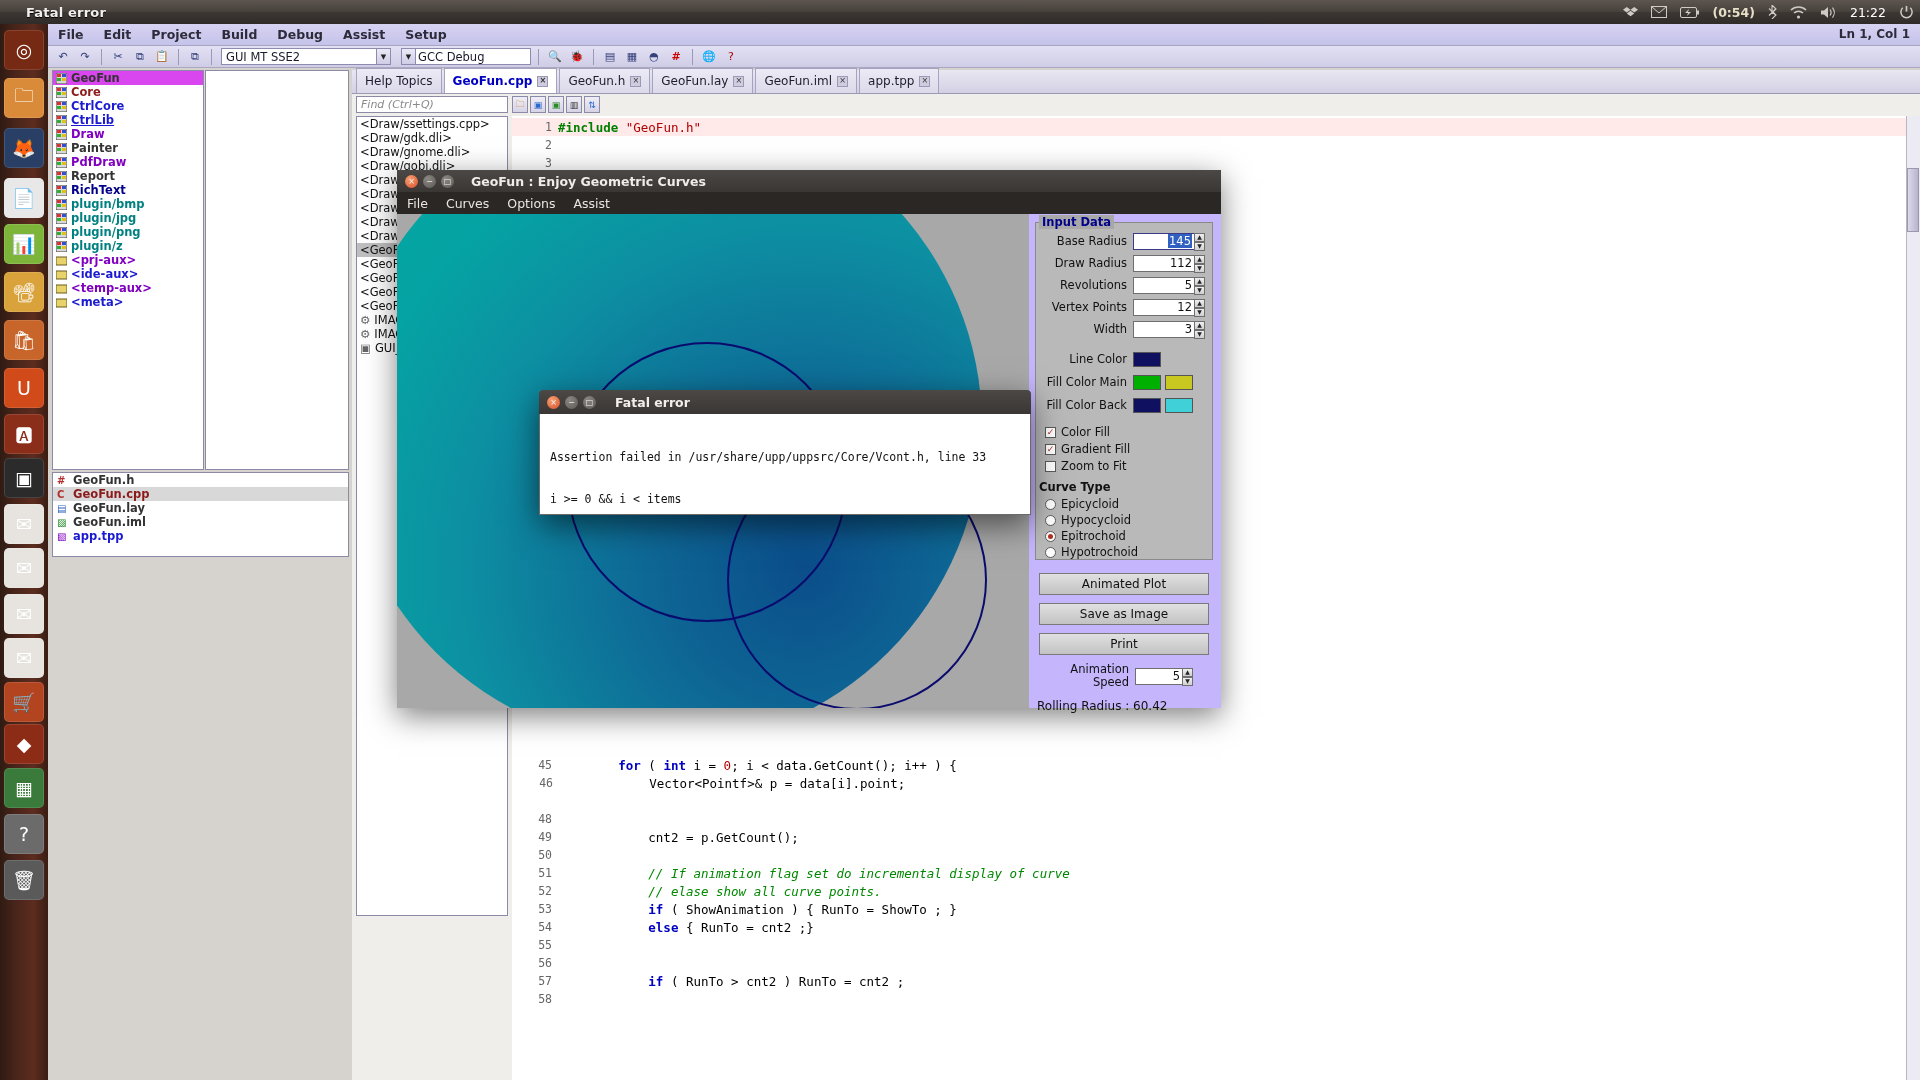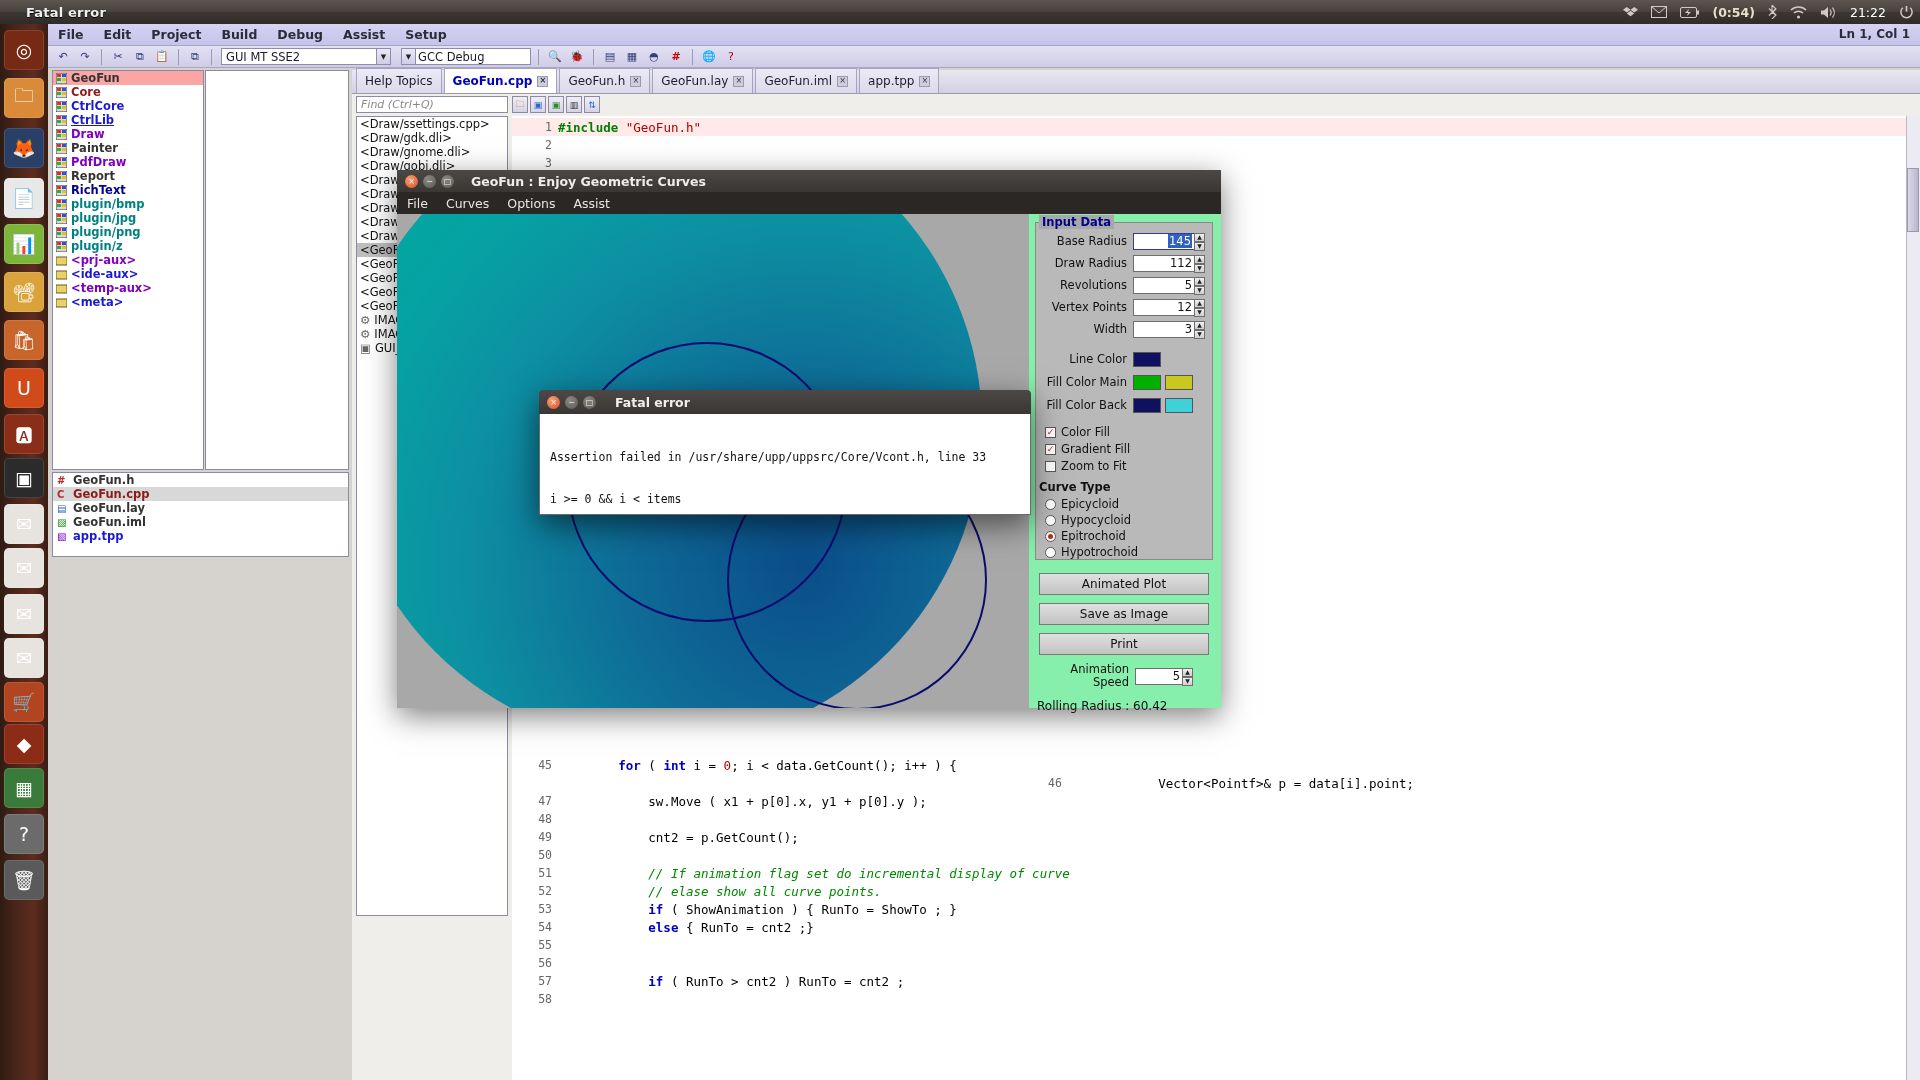--- a/index.html
+++ b/index.html
@@ -41,21 +41,21 @@
   .combo { height:17px; background:#fff; border:1px solid #8e8bb0; display:flex; align-items:center;
     font-size:11.5px; color:#1a1a2a; padding-left:4px; position:relative; }
   .combo .arrow { position:absolute; right:0; top:0; width:14px; height:15px;
     background:linear-gradient(180deg,#eceaf6,#cfccE6); border-left:1px solid #8e8bb0;
     display:flex; align-items:center; justify-content:center; font-size:7px; color:#222; }
 
   
   .pkg-pane { position:absolute; left:4px; top:46px; width:152px; height:400px;
     background:#ffffff; border:1px solid #8d8aa8; overflow:hidden; }
   .pkg-row { height:14px; display:flex; align-items:center; font-size:11.5px; padding-left:3px; white-space:nowrap; }
-  .pkg-row.sel { background:#fca5a5; }
+  .pkg-row.sel { background:#d946ef; }
   .pkg-ico { width:11px; height:11px; margin-right:4px; flex:0 0 auto; }
   .mid-pane { position:absolute; left:157px; top:46px; width:144px; height:400px; background:#ffffff;
     border:1px solid #8d8aa8; }
   .file-pane { position:absolute; left:4px; top:448px; width:297px; height:85px; background:#ffffff;
     border:1px solid #8d8aa8; overflow:hidden; }
   .file-row { height:14px; display:flex; align-items:center; font-size:11.5px; padding-left:4px; }
   .file-row.sel { background:#d8d8d8; }
 
   
   .editor { position:absolute; left:304px; top:46px; width:1568px; height:1010px; background:#f0eeea; }
@@ -103,21 +103,21 @@
   .gf-title { height:22px; background:linear-gradient(180deg,#4b4845,#3a3633);
     display:flex; align-items:center; padding-left:8px; gap:5px; }
   .wbtn { width:13px; height:13px; border-radius:50%; display:flex; align-items:center;
     justify-content:center; font-size:8px; color:#f5f1ee; }
   .wbtn.c { background:radial-gradient(circle at 35% 30%,#f7a072,#d8502a); }
   .wbtn.m { background:radial-gradient(circle at 35% 30%,#8b8782,#5d5954); }
   .wbtn.x { background:radial-gradient(circle at 35% 30%,#8b8782,#5d5954); }
   .gf-title .t { margin-left:12px; color:#efece9; font-size:12.5px; font-weight:bold; }
   .gf-menu { height:22px; background:#2a2724; display:flex; align-items:center;
     padding-left:10px; gap:18px; color:#e8e5e2; font-size:12.5px; }
-  .gf-body { position:relative; height:494px; background:#86efac; }
+  .gf-body { position:relative; height:494px; background:#c4b5fd; }
   .canvas { position:absolute; left:0; top:0; width:632px; height:494px; overflow:hidden; background:#a8a8a8; }
   .bigcircle { position:absolute; left:-55px; top:-108px; width:640px; height:640px; border-radius:50%;
     background:radial-gradient(circle at 72% 72%, #0b4d8a 0%, #0e6a96 26%, #0d8fa2 52%, #05a3a3 72%, #00a9a0 100%); }
   .innercircle { position:absolute; left:170px; top:128px; width:280px; height:280px; border-radius:50%;
     border:2px solid #0b0b6e; }
   .innercircle2 { position:absolute; left:330px; top:236px; width:260px; height:260px; border-radius:50%;
     border:2px solid #0b0b6e; }
 
   .panel { position:absolute; right:8px; top:4px; width:178px; height:484px; }
   .panel-box { position:absolute; left:0; top:4px; width:178px; height:338px;
@@ -550,22 +550,21 @@
           </div>
         </div>
       <div class="code" id="codeTop" style="position: absolute;">
           <div class="cl curline" style="position: absolute; left: 0px; right: 0px; top: 2px;"><span class="fold"></span><span class="gut">1</span><span><span class="pre">#include</span> <span class="str">"GeoFun.h"</span></span></div>
           <div class="cl" style="position: absolute; left: 0px; right: 0px; top: 20px;"><span class="fold"></span><span class="gut">2</span><span></span></div>
           <div class="cl" style="position: absolute; left: 0px; right: 0px; top: 38px;"><span class="fold"></span><span class="gut">3</span><span></span></div>
           <div class="cl" style="position: absolute; left: 0px; right: 0px; top: 56px;"><span class="fold">⊞</span><span class="gut">4</span><span><span class="pre">#define</span> IMAGECLASS GFImg</span></div>
           <div class="cl" style="position: absolute; left: 0px; right: 0px; top: 74px;"><span class="fold">⊞</span><span class="gut">5</span><span><span class="pre">#define</span> IMAGEFILE <span class="str">&lt;GeoFun/GeoFun.iml&gt;</span></span></div>
           <div class="cl" style="position: absolute; left: 0px; right: 0px; top: 92px;"><span class="fold">⊞</span><span class="gut">6</span><span><span class="pre">#include</span> <span class="str">&lt;Draw/iml_source.h&gt;</span></span></div>
           <div class="cl" style="position: absolute; left: 0px; right: 0px; top: 640px;"><span class="fold"></span><span class="gut">45</span><span>        <span class="kw">for</span> ( <span class="kw">int</span> i = <span class="str">0</span>; i &lt; data.GetCount(); i++ ) {</span></div>
-          <div class="cl" style="position: absolute; left: 12px; right: 0px; top: 658px; justify-content: center;"><span class="fold"></span><span class="gut">46</span><span>            Vector&lt;Pointf&gt;&amp; p = data[i].point;</span></div>
-          <div class="cl" style="position: absolute; left: 0px; right: 0px; top: 676px;"><span class="fold"></span><span class="gut">47</span><span>            sw.Move ( x1 + p[0].x, y1 + p[0].y );</span></div>
+          <div class="cl" style="position: absolute; left: 1px; right: 0px; top: 658px;"><span class="fold"></span><span class="gut">46</span><span>            Vector&lt;Pointf&gt;&amp; p = data[i].point;</span></div>
           <div class="cl" style="position: absolute; left: 0px; right: 0px; top: 694px;"><span class="fold"></span><span class="gut">48</span><span></span></div>
           <div class="cl" style="position: absolute; left: 0px; right: 0px; top: 712px;"><span class="fold"></span><span class="gut">49</span><span>            cnt2 = p.GetCount();</span></div>
           <div class="cl" style="position: absolute; left: 0px; right: 0px; top: 730px;"><span class="fold"></span><span class="gut">50</span><span></span></div>
           <div class="cl" style="position: absolute; left: 0px; right: 0px; top: 748px;"><span class="fold"></span><span class="gut">51</span><span>            <span class="cmt">// If animation flag set do incremental display of curve</span></span></div>
           <div class="cl" style="position: absolute; left: 0px; right: 0px; top: 766px;"><span class="fold"></span><span class="gut">52</span><span>            <span class="cmt">// elase show all curve points.</span></span></div>
           <div class="cl" style="position: absolute; left: 0px; right: 0px; top: 784px;"><span class="fold"></span><span class="gut">53</span><span>            <span class="kw">if</span> ( ShowAnimation ) { RunTo = ShowTo ; }</span></div>
           <div class="cl" style="position: absolute; left: 0px; right: 0px; top: 802px;"><span class="fold"></span><span class="gut">54</span><span>            <span class="kw">else</span> { RunTo = cnt2 ;}</span></div>
           <div class="cl" style="position: absolute; left: 0px; right: 0px; top: 820px;"><span class="fold"></span><span class="gut">55</span><span></span></div>
           <div class="cl" style="position: absolute; left: 0px; right: 0px; top: 838px;"><span class="fold"></span><span class="gut">56</span><span></span></div>
           <div class="cl" style="position: absolute; left: 0px; right: 0px; top: 856px;"><span class="fold"></span><span class="gut">57</span><span>            <span class="kw">if</span> ( RunTo &gt; cnt2 ) RunTo = cnt2 ;</span></div>

